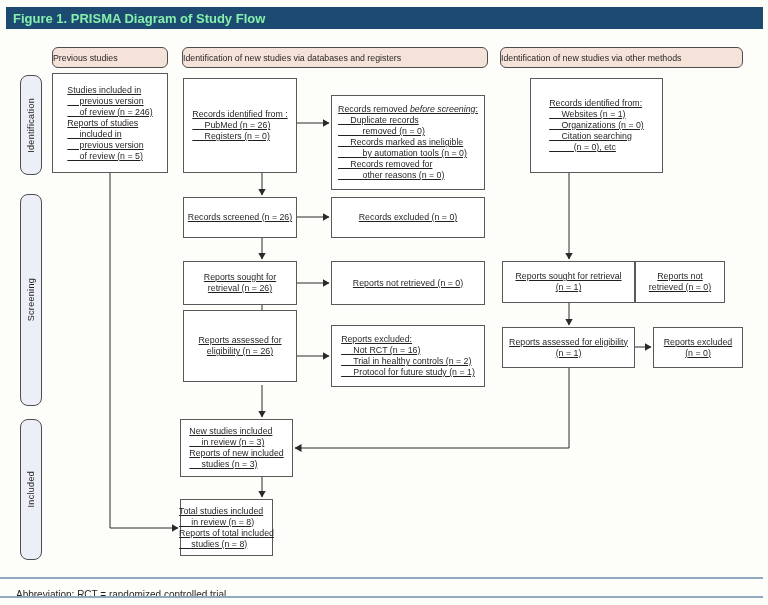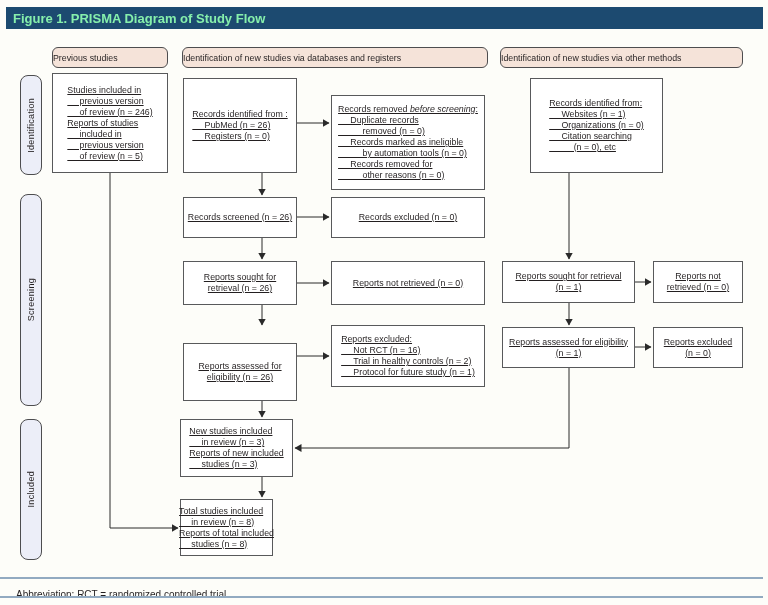--- a/index.html
+++ b/index.html
@@ -141,21 +141,21 @@
     <div class="inner">
         <div class="ln">Reports sought for</div>
         <div class="ln">retrieval (n = 26)</div>
       </div>
   </div>
   <div class="bx center" style="left:331px;top:261px;width:154px;height:44px;">
     <div class="inner">
         <div class="ln">Reports not retrieved (n = 0)</div>
       </div>
   </div>
-  <div class="bx center" style="left:183px;top:343px;width:114px;height:58px;">
+  <div class="bx center" style="left:183px;top:310px;width:114px;height:72px;">
     <div class="inner">
         <div class="ln">Reports assessed for</div>
         <div class="ln">eligibility (n = 26)</div>
       </div>
   </div>
   <div class="bx" style="left:331px;top:325px;width:154px;height:62px;">
     <div class="inner">
         <div class="ln">Reports excluded:</div>
         <div class="ln">     Not RCT (n = 16)</div>
         <div class="ln">     Trial in healthy controls (n = 2)</div>
@@ -187,21 +187,21 @@
         <div class="ln">     Citation searching</div>
         <div class="ln">          (n = 0), etc</div>
       </div>
   </div>
   <div class="bx center" style="left:502px;top:261px;width:133px;height:42px;">
     <div class="inner">
         <div class="ln">Reports sought for retrieval</div>
         <div class="ln">(n = 1)</div>
       </div>
   </div>
-  <div class="bx center" style="left:653px;top:261px;width:90px;height:42px;">
+  <div class="bx center" style="left:635px;top:261px;width:90px;height:42px;">
     <div class="inner">
         <div class="ln">Reports not</div>
         <div class="ln">retrieved (n = 0)</div>
       </div>
   </div>
   <div class="bx center" style="left:502px;top:327px;width:133px;height:41px;">
     <div class="inner">
         <div class="ln">Reports assessed for eligibility</div>
         <div class="ln">(n = 1)</div>
       </div>

